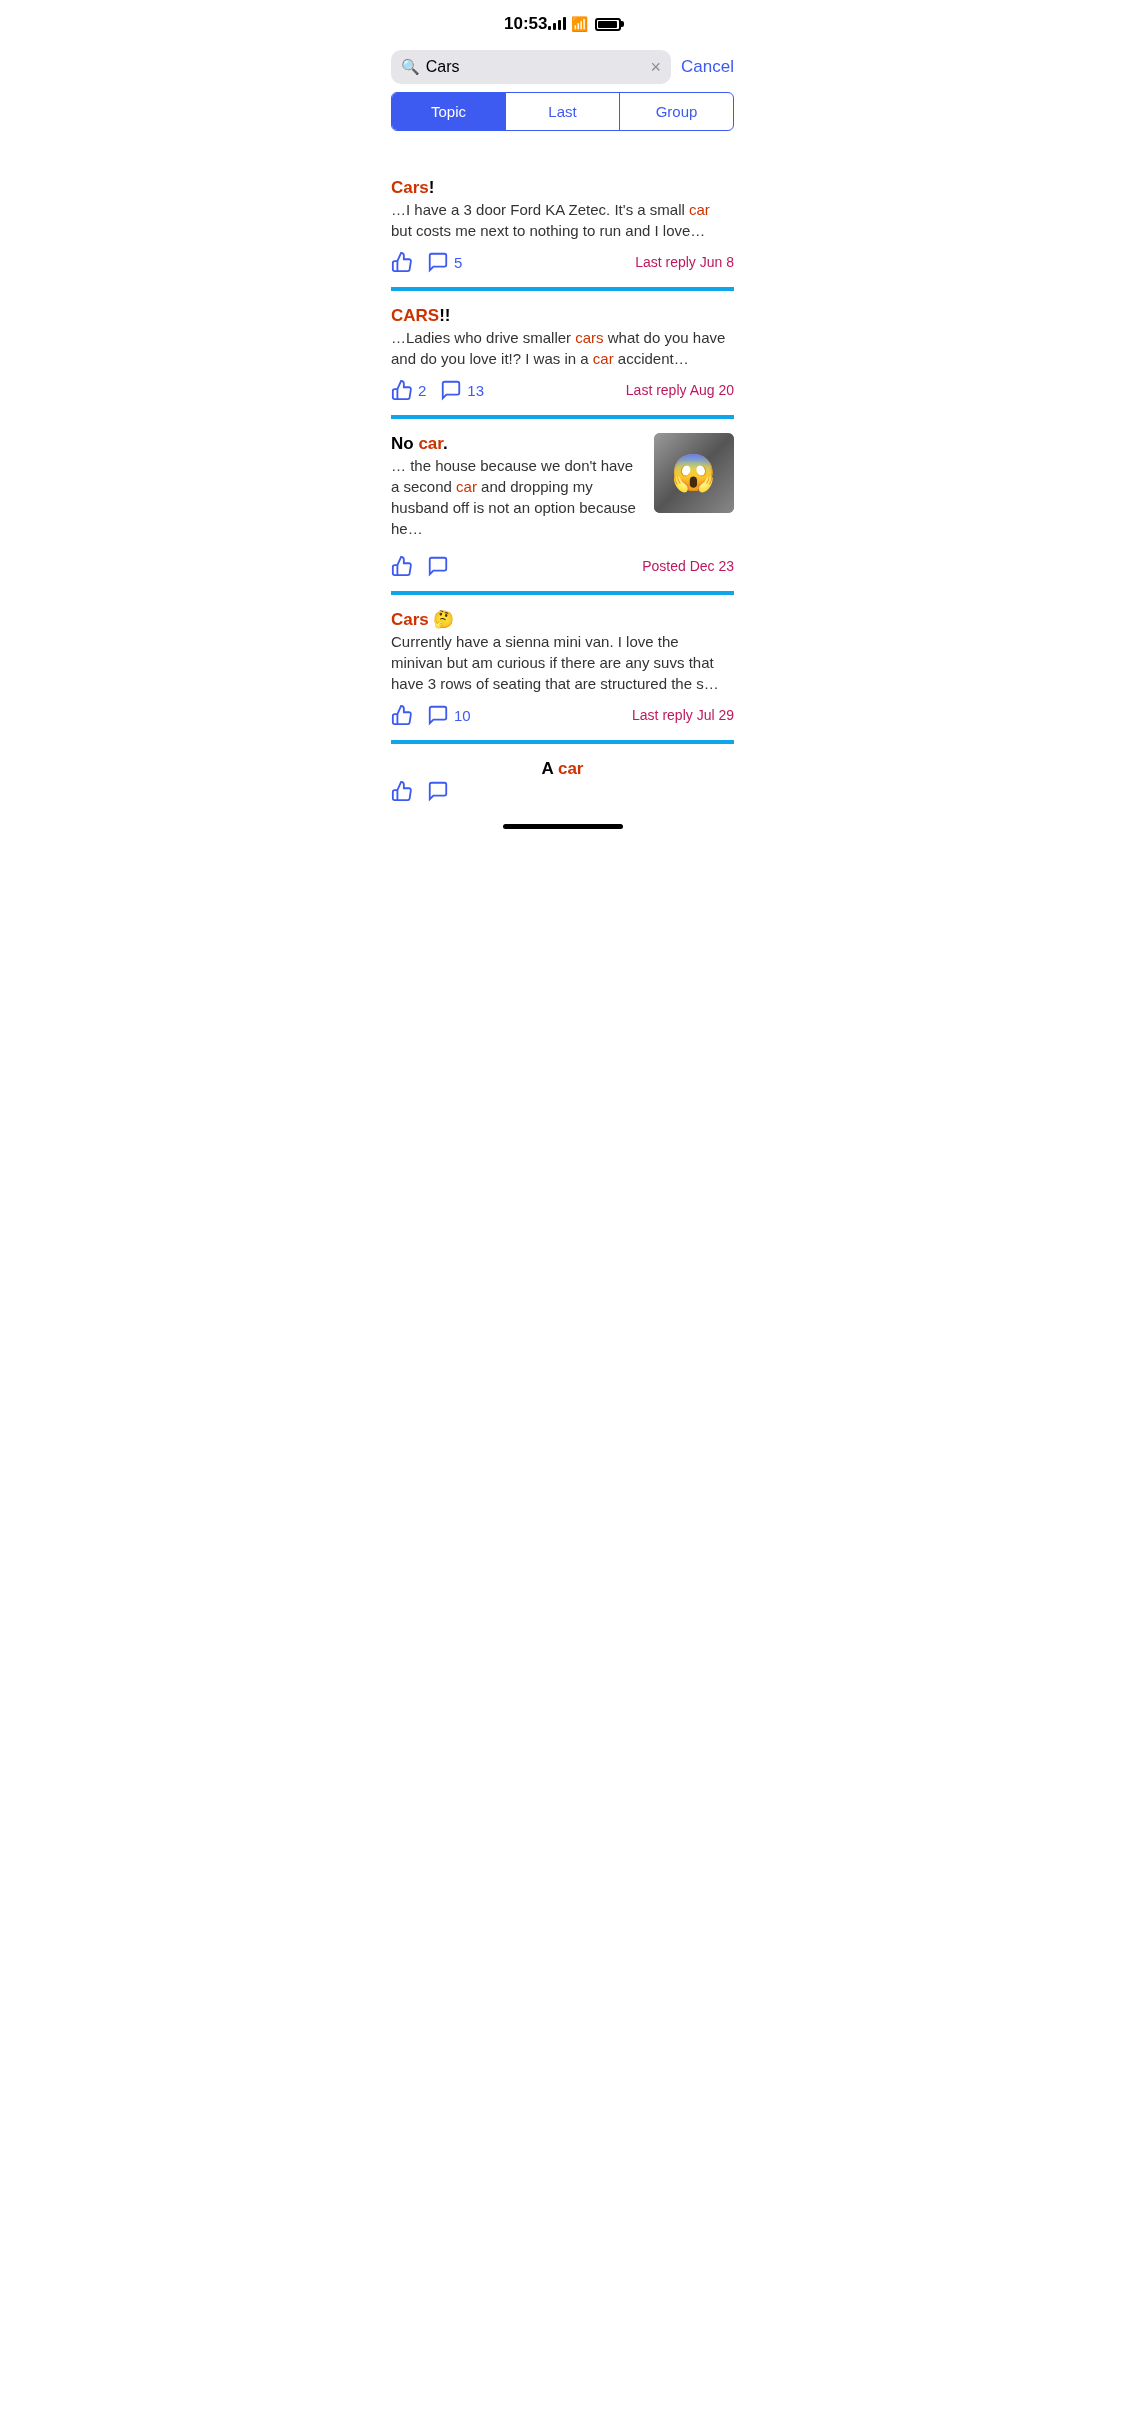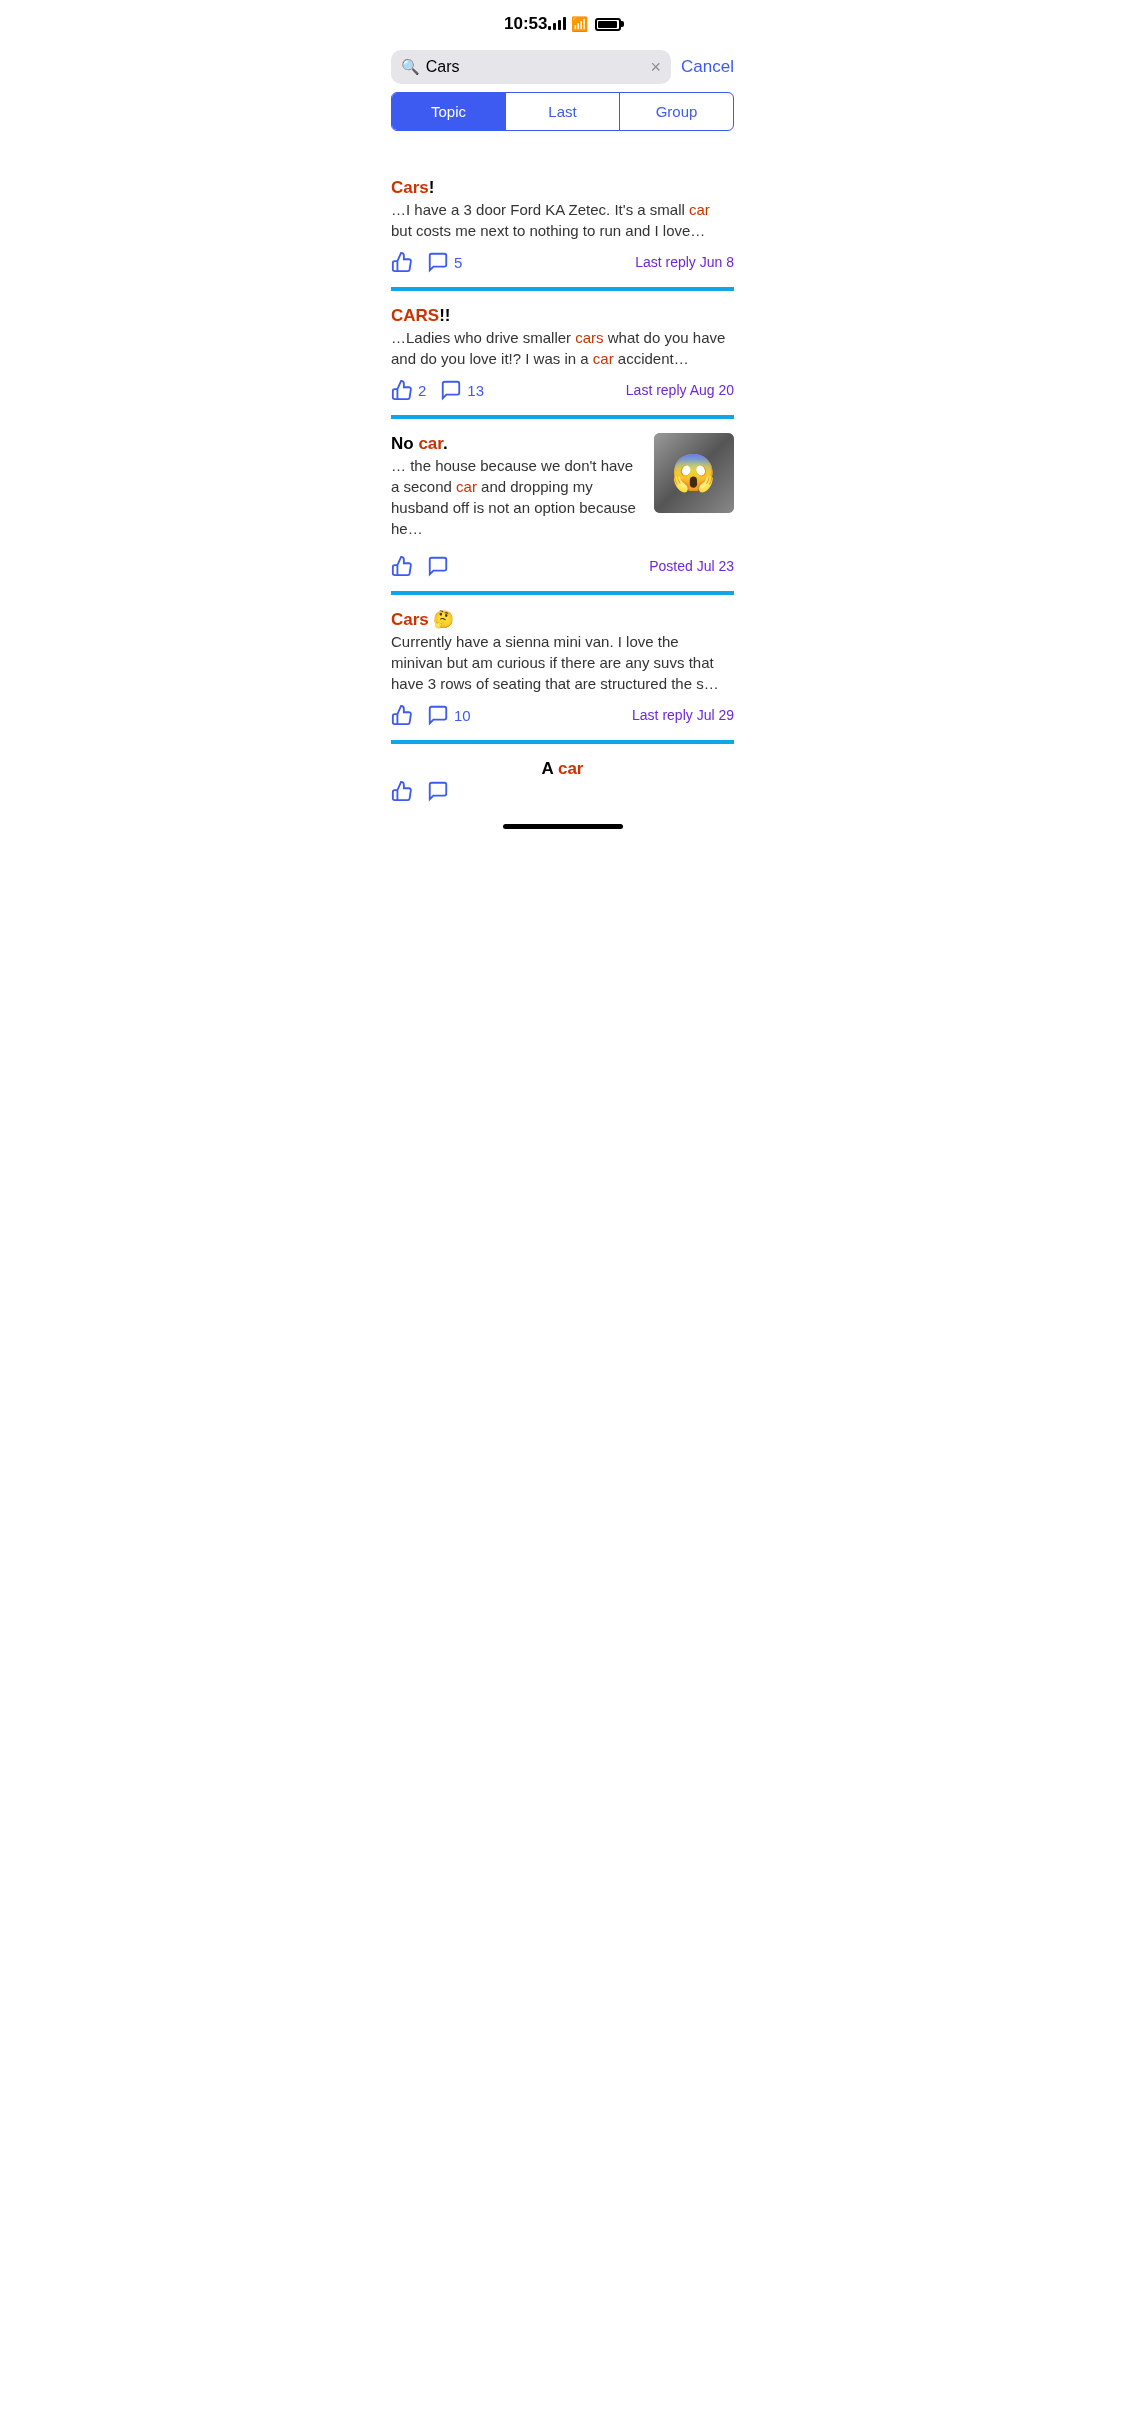--- a/index.html
+++ b/index.html
@@ -226,21 +226,21 @@
       border: none;
       cursor: pointer;
     }
     .action-count {
       font-size: 15px;
       color: #3d5af1;
       font-weight: 500;
     }
     .topic-meta {
       font-size: 14px;
-      color: #6d28d9;
+      color: #be185d;
     }
 
     
     .icon-svg {
       width: 22px;
       height: 22px;
     }
 
     
     .home-bar {
@@ -366,21 +366,21 @@
             <path d="M14 9V5a3 3 0 0 0-3-3l-4 9v11h11.28a2 2 0 0 0 2-1.7l1.38-9a2 2 0 0 0-2-2.3H14z"></path>
             <path d="M7 22H4a2 2 0 0 1-2-2v-7a2 2 0 0 1 2-2h3"></path>
           </svg>
         </button>
         <button class="action-btn">
           <svg class="icon-svg" viewBox="0 0 24 24" fill="none" stroke="#3d5af1" stroke-width="2">
             <path d="M21 15a2 2 0 0 1-2 2H7l-4 4V5a2 2 0 0 1 2-2h14a2 2 0 0 1 2 2z"></path>
           </svg>
         </button>
       </div>
-      <span class="topic-meta">Posted Jul 23</span>
+      <span class="topic-meta">Posted Dec 23</span>
     </div>
   </div>
 
   <div class="topic-item">
     <div class="topic-title">
       <span class="highlight">Cars</span> 🤔
     </div>
     <div class="topic-snippet">
       Currently have a sienna mini van. I love the minivan but am curious if there are any suvs that have 3 rows of seating that are structured the s…
     </div>

